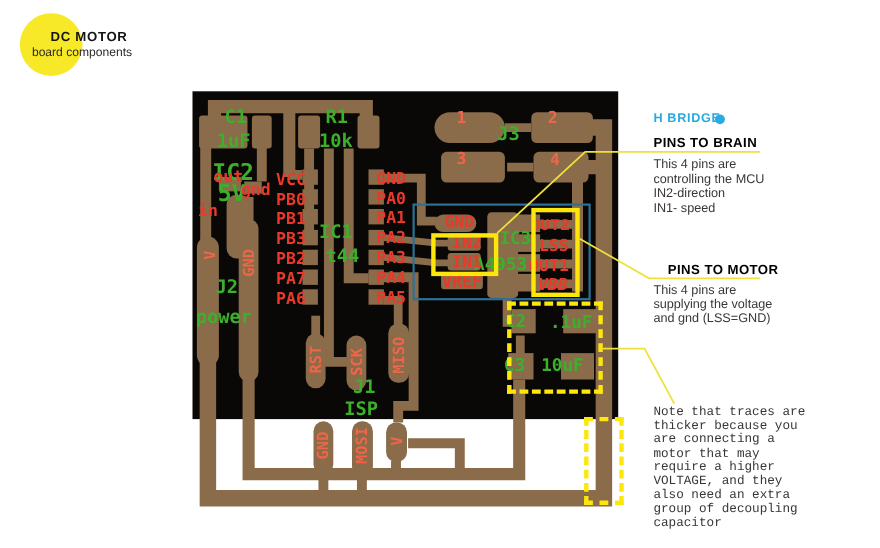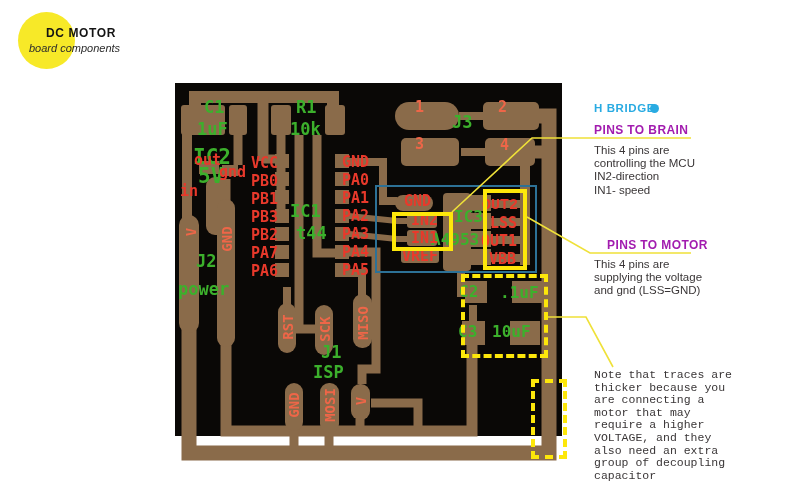--- a/index.html
+++ b/index.html
@@ -3,24 +3,24 @@
 <meta charset="utf-8">
 <style>
   html,body{margin:0;padding:0;background:#ffffff;}
   .page{position:relative;width:800px;height:498px;background:#ffffff;overflow:hidden;
         font-family:"Liberation Sans",sans-serif;}
   
   .badge-circle{position:absolute;left:18px;top:12px;width:57px;height:57px;border-radius:50%;
         background:#f7e928;}
   .badge-title{position:absolute;left:29px;top:26px;font-size:12px;font-weight:bold;
         color:#141414;letter-spacing:.6px;white-space:nowrap;margin-left:17px;}
-  .badge-subtitle{position:absolute;left:29px;top:42px;font-size:11px;font-style:italic;
+  .badge-subtitle{position:absolute;left:29px;top:42px;font-size:11px;
         color:#2b2b2b;white-space:nowrap;text-align:center;}
   
-  .board{position:absolute;left:175px;top:83px;width:387px;height:353px;background:#0a0806;}
+  .board{position:absolute;left:175px;top:83px;width:387px;height:298px;background:#0a0806;}
   .board svg{position:absolute;left:0;top:0;}
   .pcb-label{position:absolute;font-family:"DejaVu Sans Mono",monospace;font-weight:bold;
         white-space:nowrap;line-height:1;z-index:3;}
   .pcb-label.vert{transform:translate(-50%,-50%) rotate(-90deg);}
   .col-g{color:#3cb02c;} .col-r{color:#e8392b;} .col-s{color:#ee6648;}
   
   .region-blue{position:absolute;left:200px;top:102px;width:162px;height:88px;
         border:2px solid #2d7196;box-sizing:border-box;z-index:4;}
   .ybox{position:absolute;border:4px solid #fde70a;box-sizing:border-box;z-index:5;}
   .ybox.in-box{left:217px;top:129px;width:61px;height:39px;}
@@ -29,21 +29,21 @@
   .ydash.caps-box{left:286px;top:191px;width:87px;height:84px;}
   .ydash.thick-box{left:356px;top:296px;width:36px;height:80px;}
   
   .leaders{position:absolute;left:0;top:0;z-index:6;pointer-events:none;}
   
   .panel-text{position:absolute;color:#3a3637;font-size:11.5px;line-height:13.2px;}
   .hb-label{position:absolute;left:594px;top:102px;color:#29abe2;font-weight:bold;
         font-size:11.5px;letter-spacing:.6px;white-space:nowrap;}
   .hb-dot{position:absolute;left:650px;top:104px;width:9px;height:9px;border-radius:50%;
         background:#29abe2;}
-  .ann-heading{position:absolute;color:#a21caf;font-weight:bold;font-size:12px;
+  .ann-heading{position:absolute;color:#000000;font-weight:bold;font-size:12px;
         letter-spacing:.4px;white-space:nowrap;}
   .brain-heading{left:594px;top:123px;}
   .motor-heading{left:594px;top:238px;margin-left:13px;}
   .brain-body{left:594px;top:144px;}
   .motor-body{left:594px;top:258px;}
   .note-body{left:594px;top:369px;line-height:12.6px;font-family:Liberation Mono, monospace;}
 </style>
 </head>
 <body>
 
@@ -173,21 +173,21 @@
         <span class="pcb-label col-r" style="left: 167px; top: 144px; font-size: 15px;">PA3</span>
         <span class="pcb-label col-r" style="left: 167px; top: 162px; font-size: 15px;">PA4</span>
         <span class="pcb-label col-r" style="left: 167px; top: 180px; font-size: 15px;">PA5</span>
         <span class="pcb-label col-r" style="left: 229px; top: 111px; font-size: 15px;">GND</span>
         <span class="pcb-label col-r" style="left: 236px; top: 130px; font-size: 15px;">IN2</span>
         <span class="pcb-label col-r" style="left: 236px; top: 148px; font-size: 15px;">IN1</span>
         <span class="pcb-label col-r" style="left: 227px; top: 166px; font-size: 15px;">VREF</span>
         <span class="pcb-label col-r" style="left: 307px; top: 115px; font-size: 15px; font-family: Liberation Mono, monospace;">OUT2</span>
         <span class="pcb-label col-r" style="left: 315px; top: 133px; font-size: 15px;">LSS</span>
         <span class="pcb-label col-r" style="left: 306px; top: 151px; font-size: 15px;">OUT1</span>
-        <span class="pcb-label col-r" style="left: 314px; top: 169px; font-size: 15px;">VBB</span>
+        <span class="pcb-label col-r" style="left: 314px; top: 169px; font-size: 15px; font-style: italic;">VBB</span>
         <span class="pcb-label col-s" style="left: 240px; top: 17px; font-size: 15px;">1</span>
         <span class="pcb-label col-s" style="left: 323px; top: 17px; font-size: 15px;">2</span>
         <span class="pcb-label col-s" style="left: 240px; top: 54px; font-size: 15px;">3</span>
         <span class="pcb-label col-s" style="left: 325px; top: 55px; font-size: 15px;">4</span>
         <span class="pcb-label col-s vert" style="left: 16px; top: 149px; font-size: 14px;">V</span>
         <span class="pcb-label col-s vert" style="left: 52px; top: 156px; font-size: 14px;">GND</span>
         <span class="pcb-label col-s vert" style="left: 113px; top: 244px; font-size: 14px;">RST</span>
         <span class="pcb-label col-s vert" style="left: 150px; top: 246px; font-size: 14px;">SCK</span>
         <span class="pcb-label col-s vert" style="left: 188px; top: 240px; font-size: 14px;">MISO</span>
         <span class="pcb-label col-s vert" style="left: 119px; top: 322px; font-size: 14px;">GND</span>

